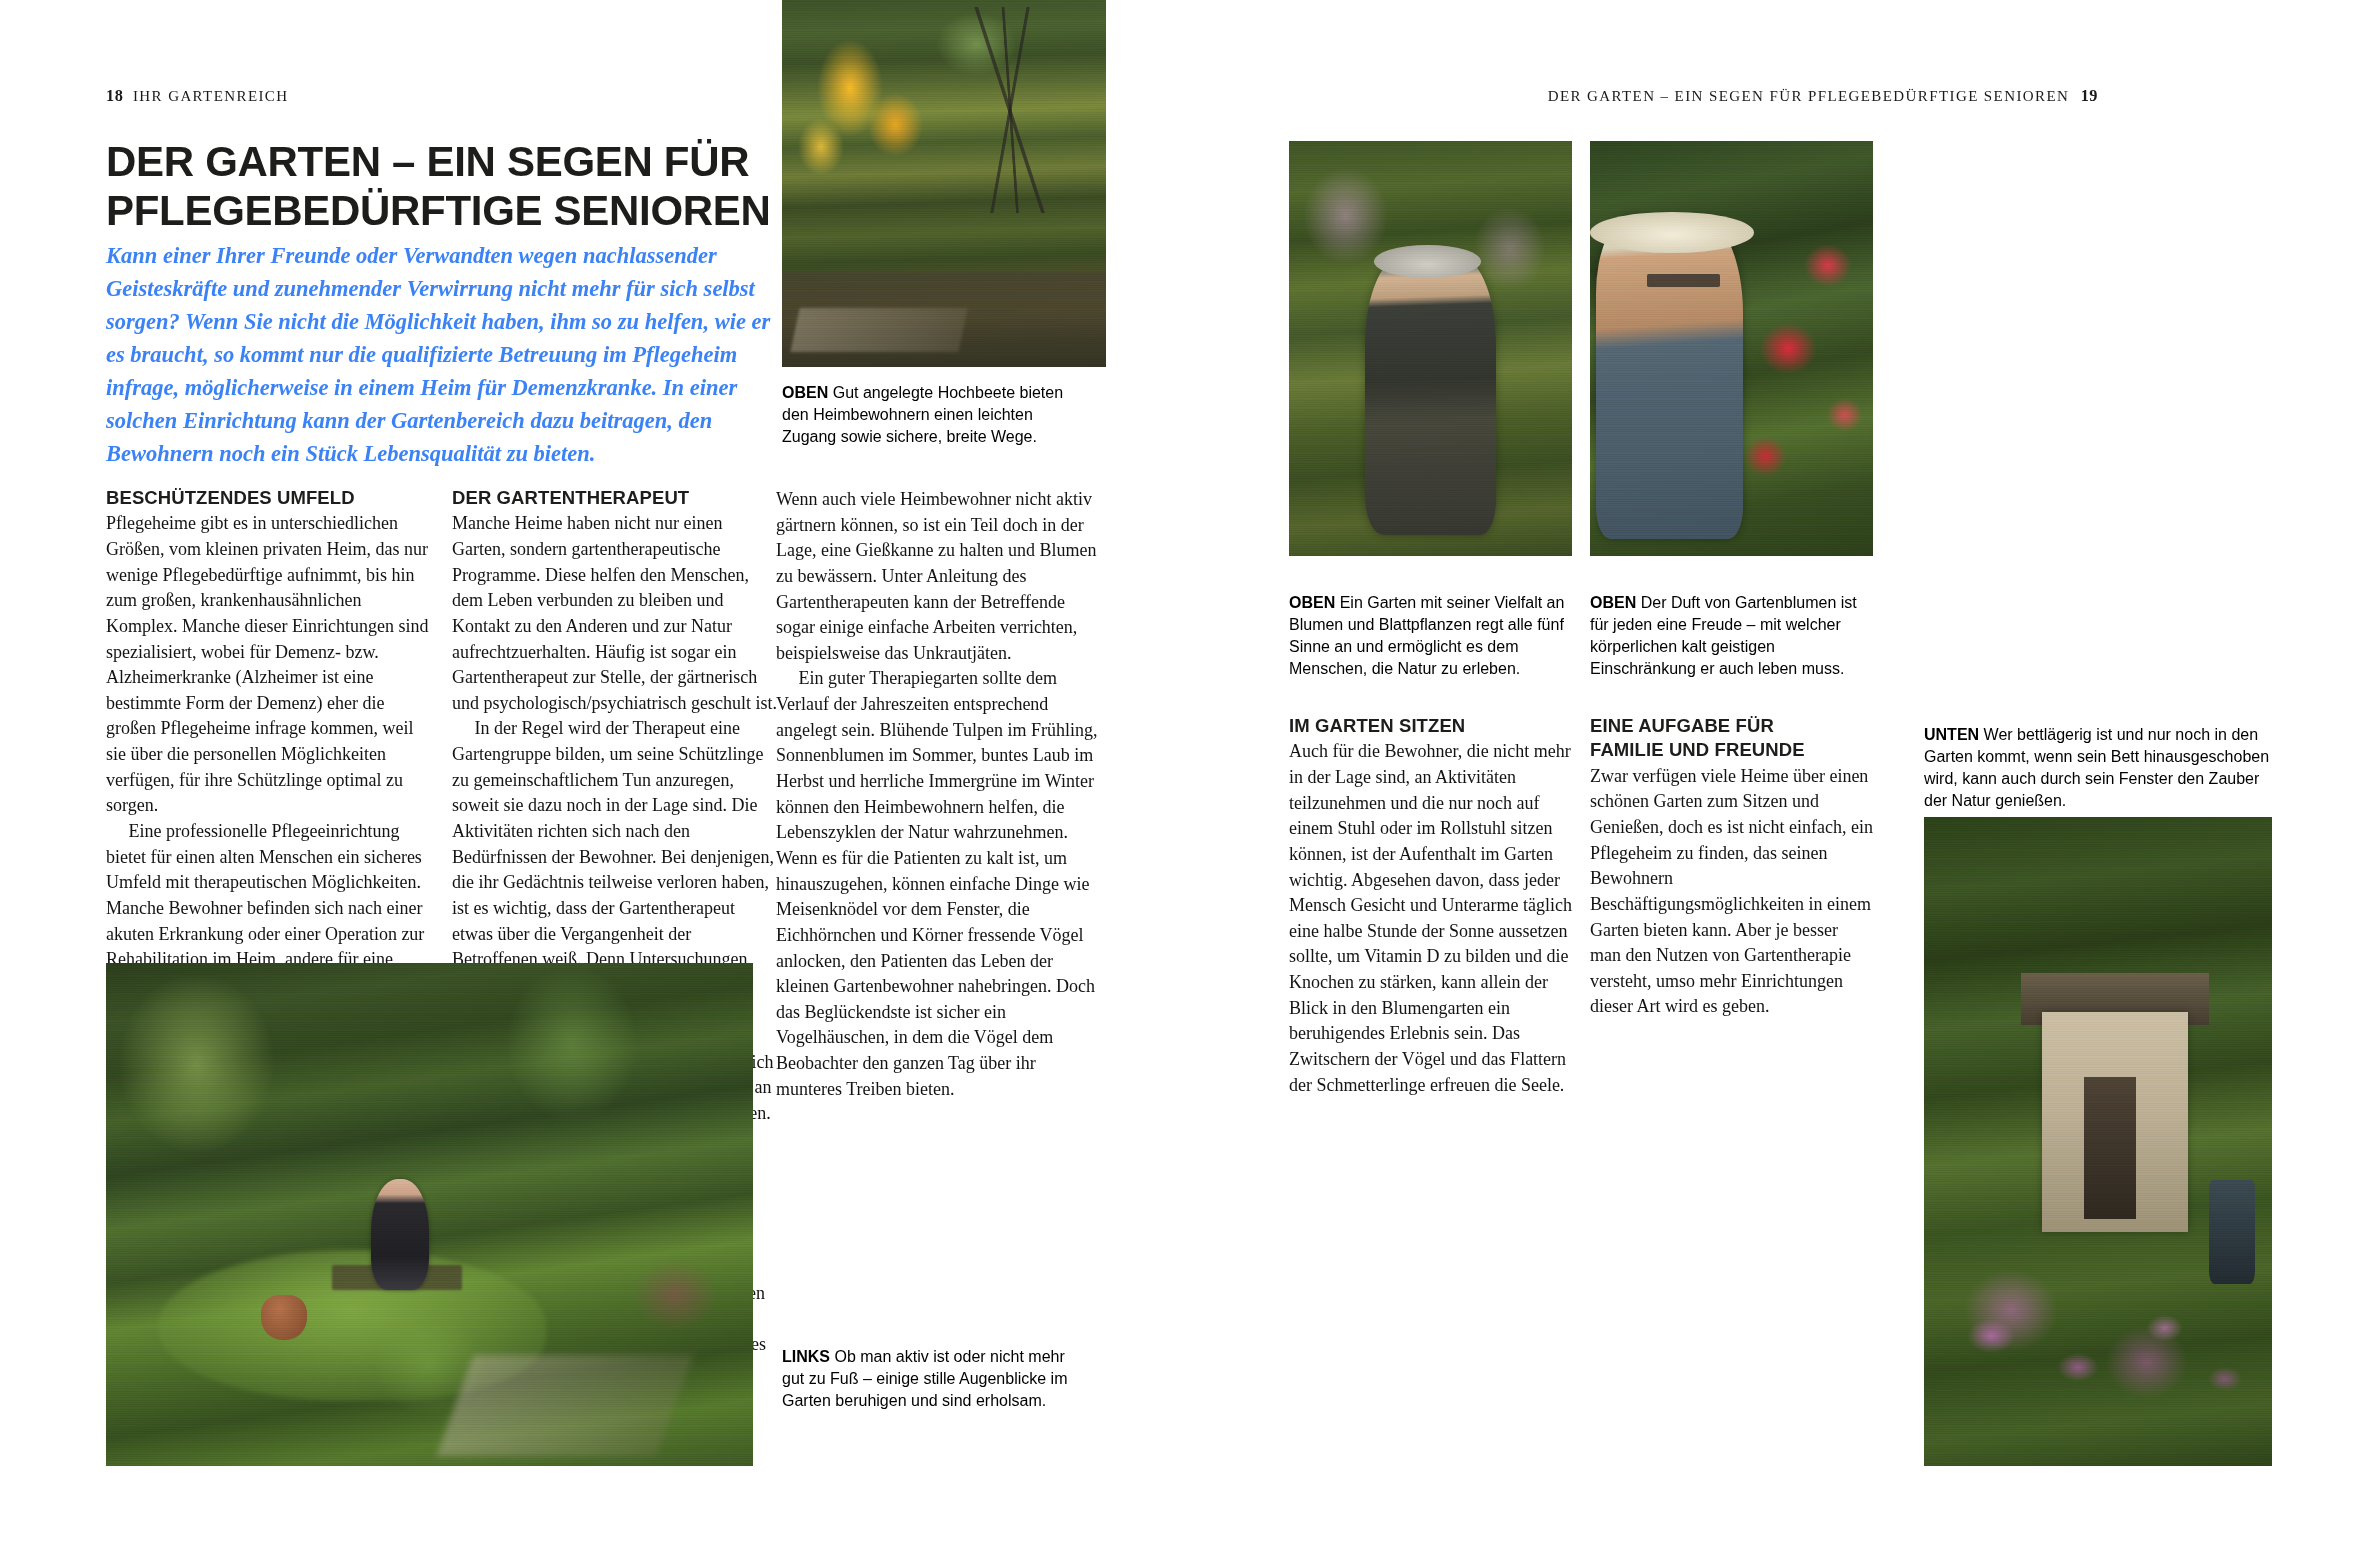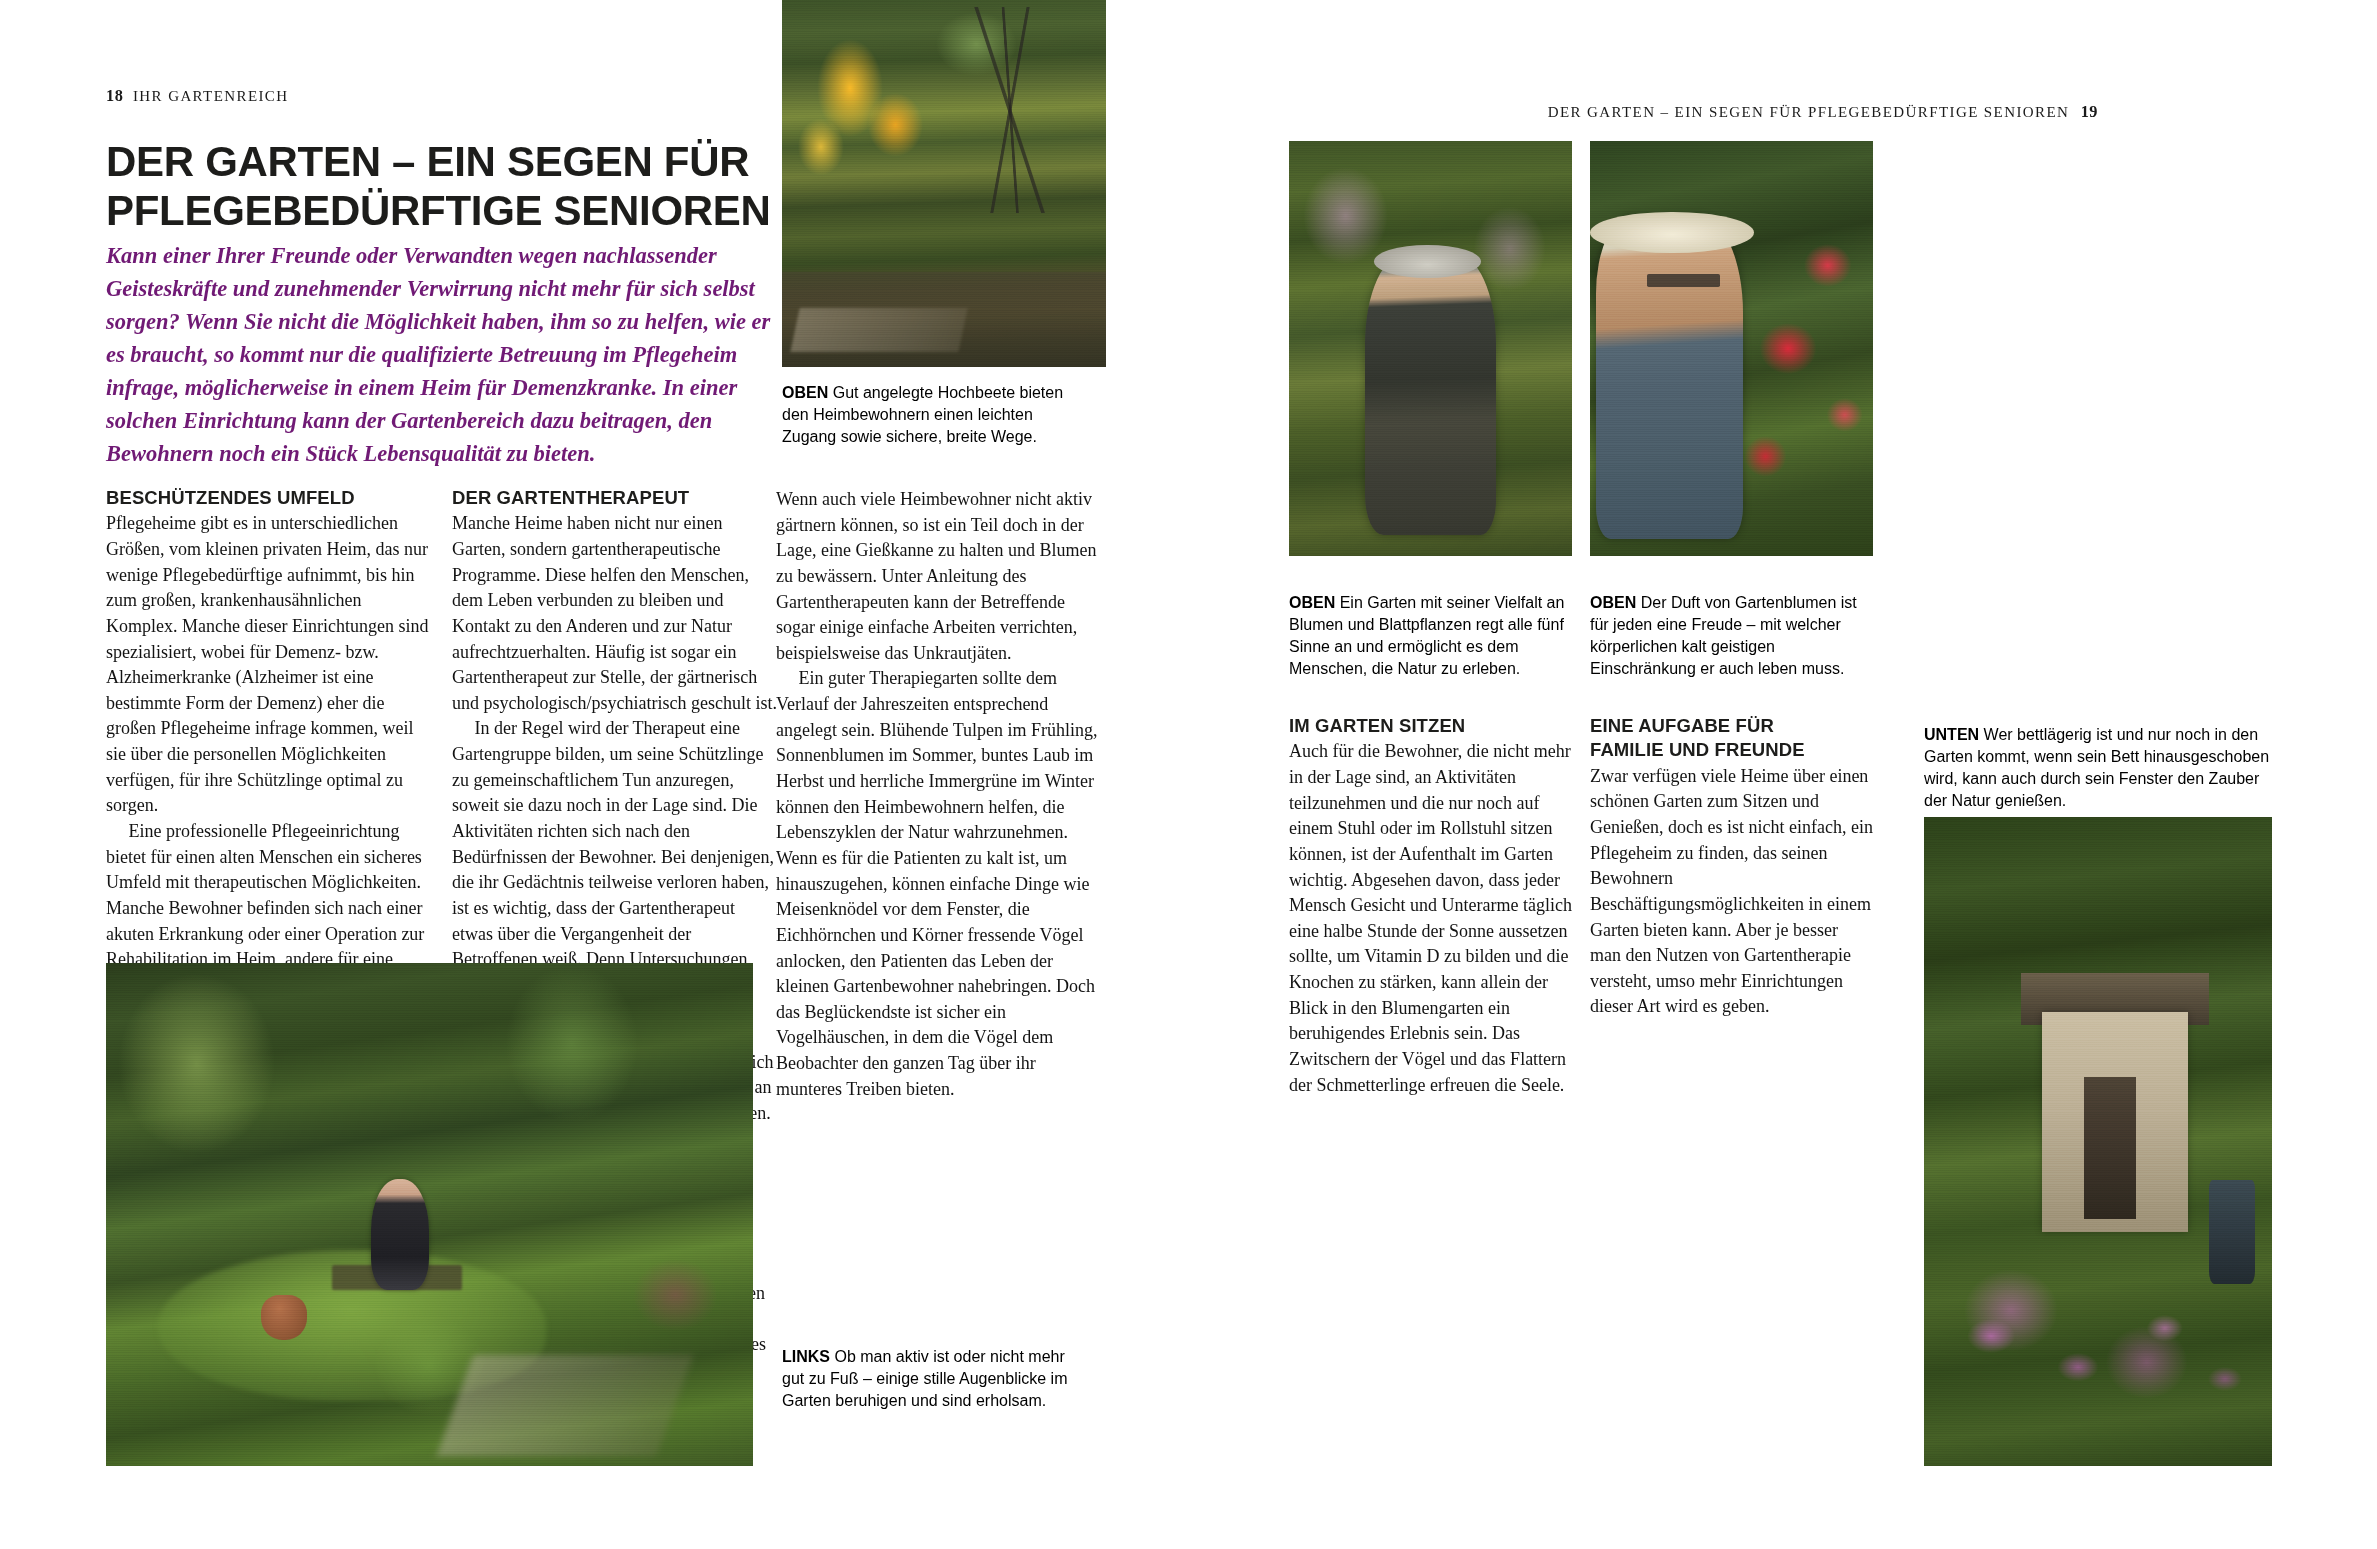--- a/index.html
+++ b/index.html
@@ -29,21 +29,21 @@
     color: #1a1a1a;
     white-space: nowrap;
     text-transform: uppercase;
   }
   .running-head .folio {
     font-weight: bold;
     letter-spacing: 0.5px;
     font-size: 16.3px;
   }
   .rh-left  { left: 106px;  top: 86px; }
-  .rh-right { right: 106px; top: 102px; text-align: right; }
+  .rh-right { right: 106px; top: 86px; text-align: right; }
   .rh-left .folio  { margin-right: 9.7px; }
   .rh-right .folio { margin-left: 11.5px; }
 
   
   .headline {
     position: absolute;
     left: 106px;
     top: 137px;
     width: 698px;
     font-family: "Liberation Sans", "DejaVu Sans", sans-serif;
@@ -58,21 +58,21 @@
   .intro {
     position: absolute;
     left: 106px;
     top: 240px;
     width: 671px;
     font-family: "Liberation Serif", "DejaVu Serif", serif;
     font-style: italic;
     font-weight: bold;
     font-size: 22.5px;
     line-height: 1.465;
-    color: #701a75;
+    color: #3b82f6;
     text-align: left;
   }
 
   
   .col {
     position: absolute;
     font-family: "Liberation Serif", "DejaVu Serif", serif;
     font-size: 18px;
     line-height: 1.425;
     color: #131313;

